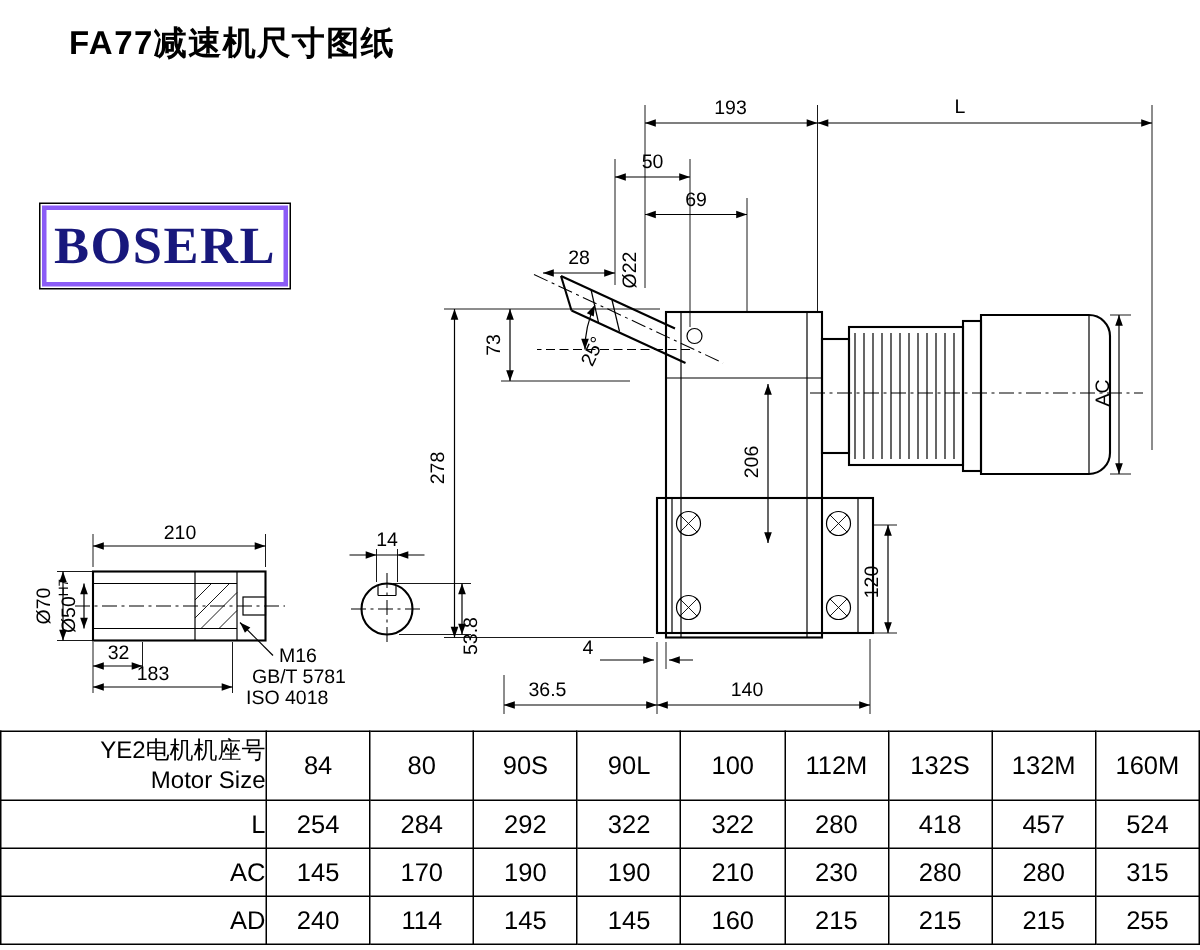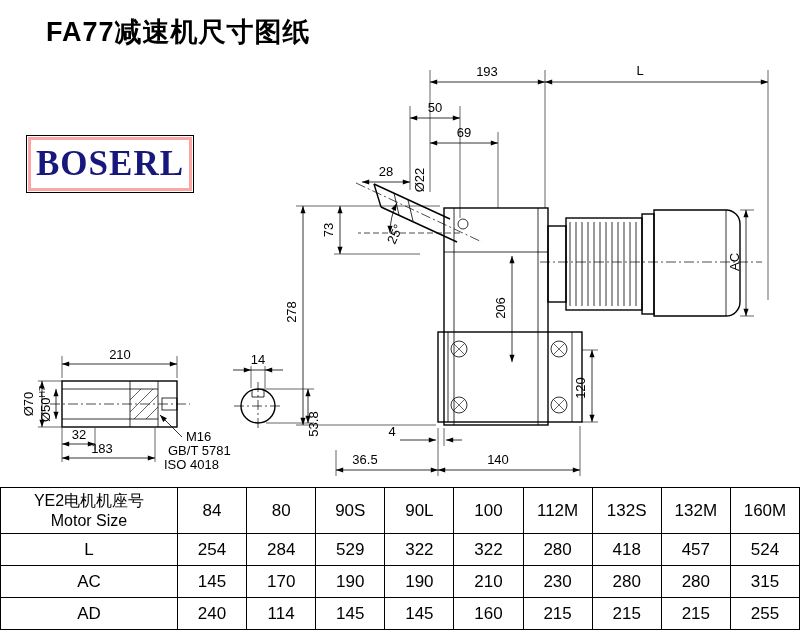--- a/index.html
+++ b/index.html
@@ -1,26 +1,26 @@
 <!DOCTYPE html>
 <html><head>
 <meta charset="utf-8">
 <style>
   html,body{margin:0;padding:0;}
   body{
     width:800px;height:633px;background:#fff;position:relative;overflow:hidden;
     font-family:"Liberation Sans",sans-serif;color:#000;
   }
   .title{
-    position:absolute;left:46px;top:14px;font-size:27px;font-weight:bold;
+    position:absolute;left:46px;top:14px;font-size:22px;font-weight:bold;
     letter-spacing:1px;white-space:nowrap;
   }
   .logo{
     position:absolute;left:28px;top:137px;width:158px;height:48px;
-    border:3px solid #fca5a5;outline:1px solid #000;outline-offset:1px;
+    border:3px solid #8b5cf6;outline:1px solid #000;outline-offset:1px;
     display:flex;align-items:center;justify-content:center;background:#fff;
   }
   .logo span{
     font-family:"Liberation Serif",serif;font-size:35px;font-weight:bold;
     color:#18187c;letter-spacing:1px;
   }
   svg.drawing{position:absolute;left:0;top:0;}
   svg text{font-family:"Liberation Sans",sans-serif;font-size:13px;fill:#000;}
   .outline{fill:none;stroke:#000;stroke-width:1.4;}
   .thin{fill:none;stroke:#000;stroke-width:0.8;}
@@ -29,21 +29,21 @@
   .cl{fill:none;stroke:#000;stroke-width:0.7;stroke-dasharray:10 3 2 3;}
   .dash{fill:none;stroke:#000;stroke-width:0.7;stroke-dasharray:6 3;}
   table.dtable{
     position:absolute;left:0;top:487px;width:800px;border-collapse:collapse;
     table-layout:fixed;background:#fff;
   }
   .dtable th,.dtable td{
     border:1px solid #000;text-align:center;vertical-align:middle;
     font-size:17px;font-weight:normal;padding:0;
   }
-  .dtable .c0{width:176px;}
+  .dtable .c0{width:176px;text-align:right;}
   .dtable tr.hdr{height:46px;}
   .dtable tr.row{height:32px;}
   .hline{font-size:16px;line-height:1.25;}
 </style>
 </head>
 <body>
 
 <div class="title">FA77减速机尺寸图纸</div>
 
 <div class="logo">
@@ -239,21 +239,21 @@
     <th>100</th>
     <th>112M</th>
     <th>132S</th>
     <th>132M</th>
     <th>160M</th>
   </tr>
   <tr class="row">
     <td class="c0">L</td>
     <td>254</td>
     <td>284</td>
-    <td>529</td>
+    <td>292</td>
     <td>322</td>
     <td>322</td>
     <td>280</td>
     <td>418</td>
     <td>457</td>
     <td>524</td>
   </tr>
   <tr class="row">
     <td class="c0">AC</td>
     <td>145</td>

